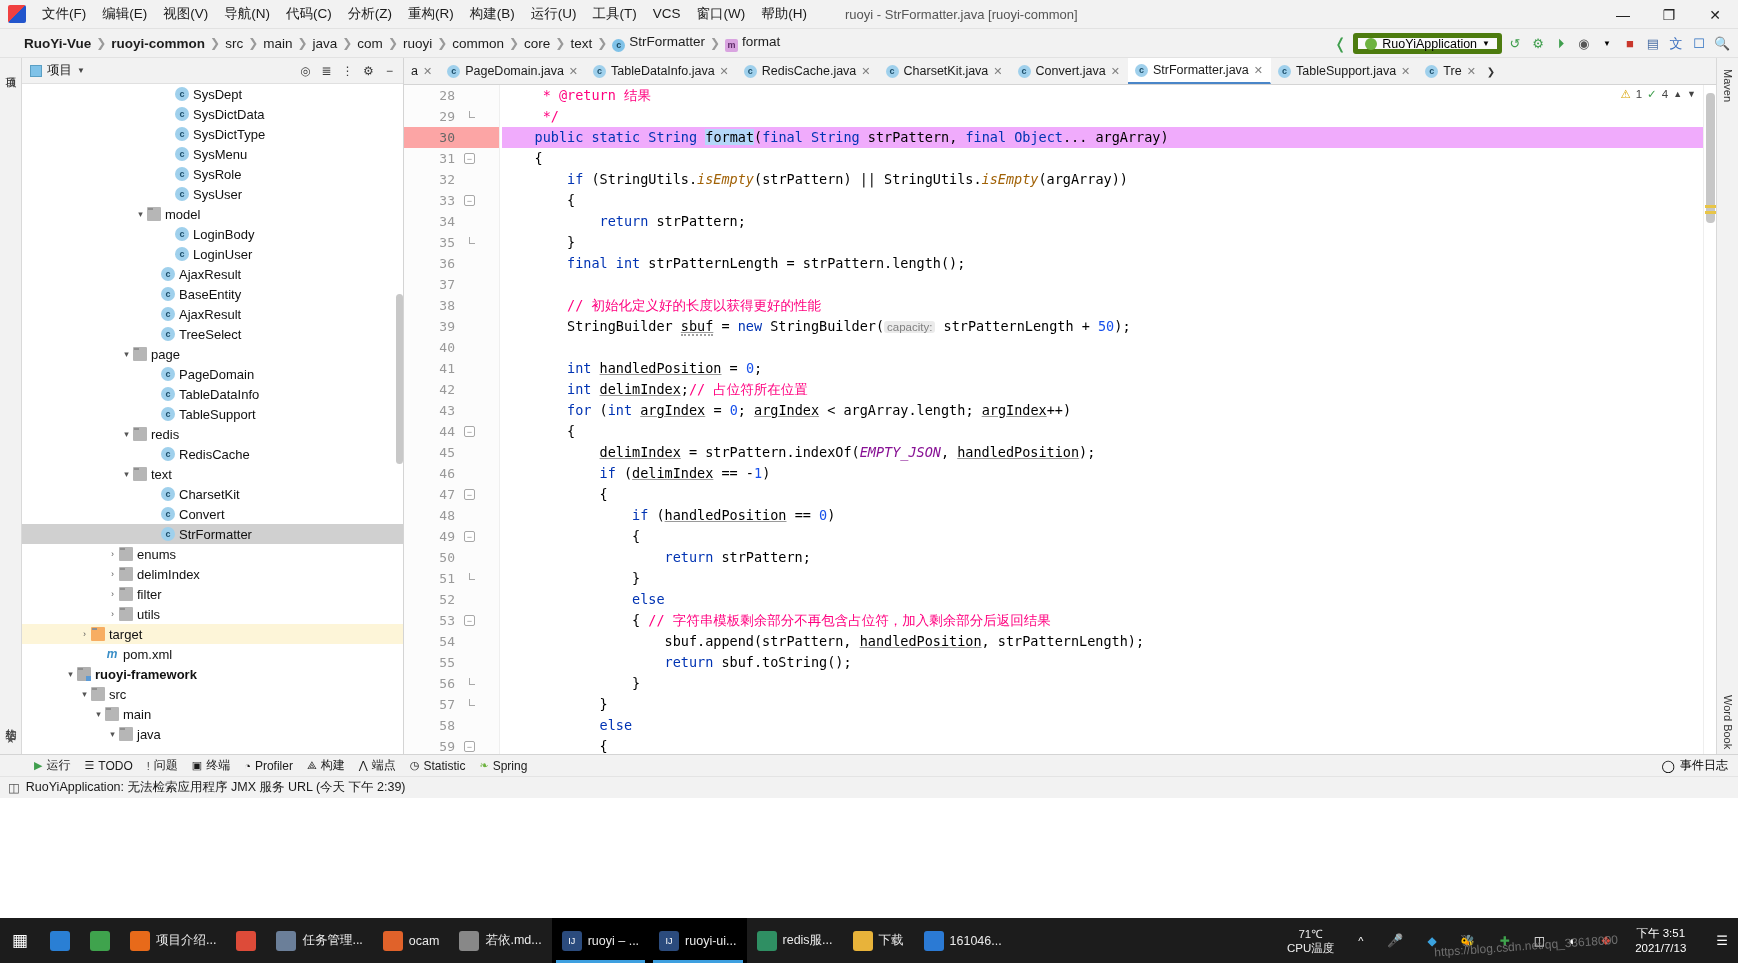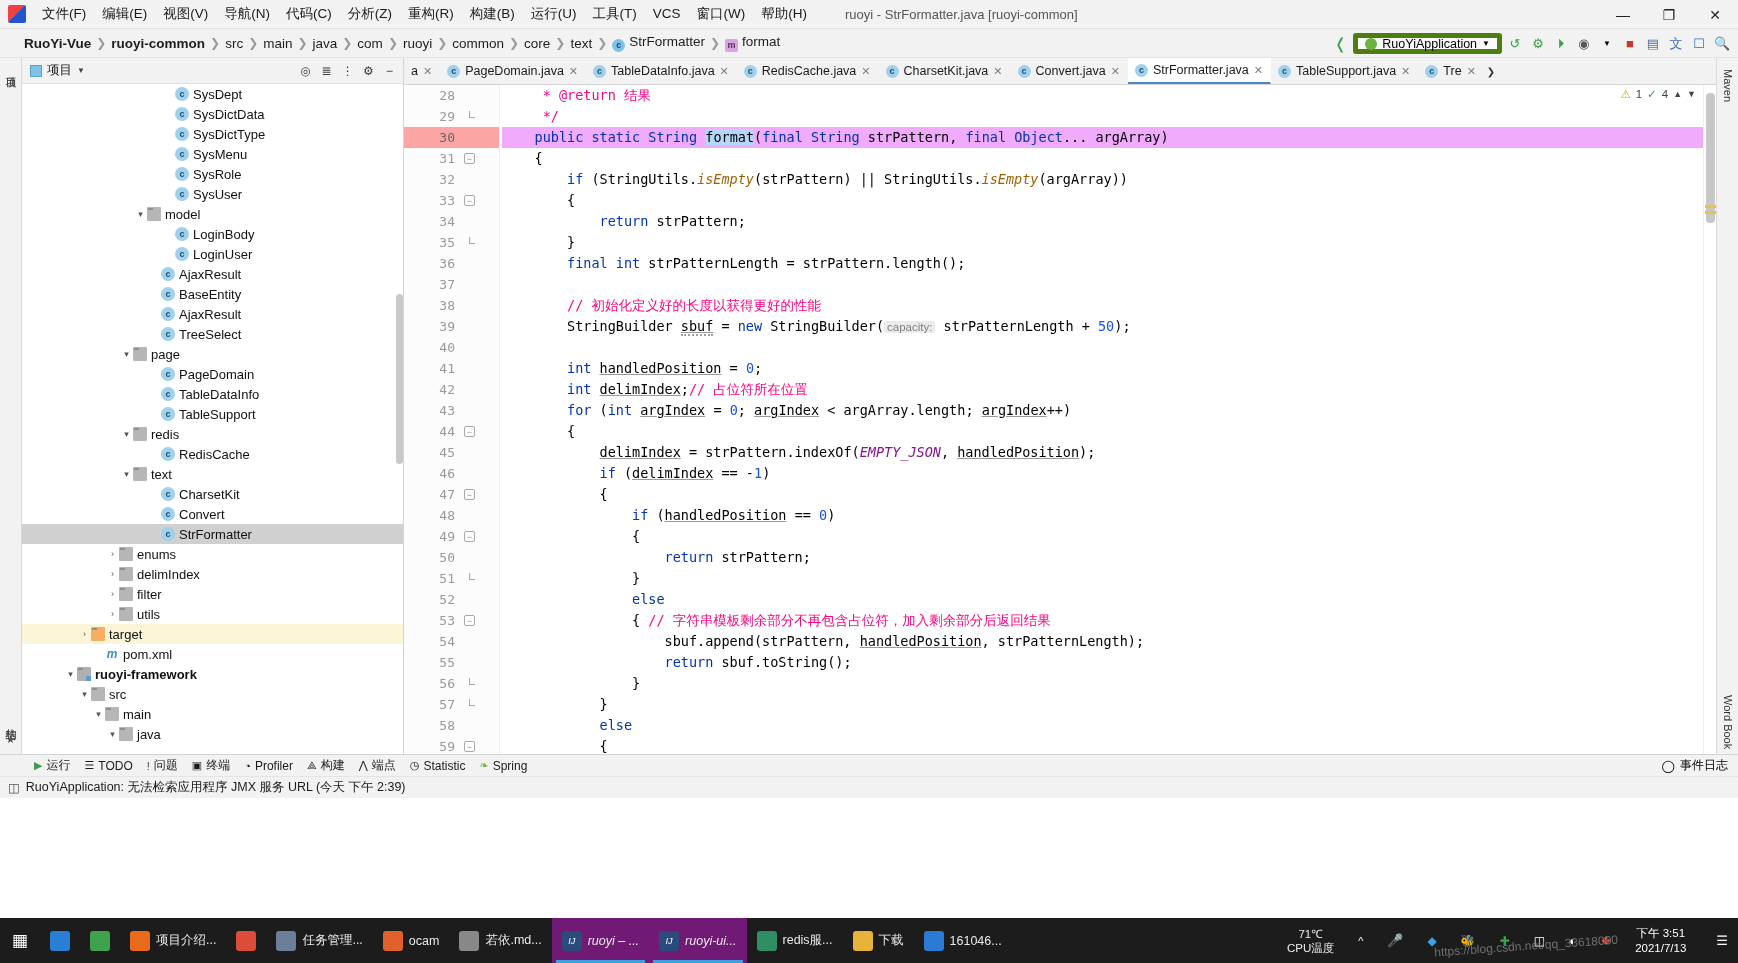--- a/index.html
+++ b/index.html
@@ -210,21 +210,21 @@
 
   
   .taskbar {
     position: absolute; left: 0; bottom: 0; width: 1738px; height: 45px;
     background: #1c1c1c; display: flex; align-items: center; color: #fff;
   }
   .tb-item {
     display: flex; align-items: center; gap: 6px; height: 45px; padding: 0 10px;
     font-size: 12.5px; color: #eaeaea; white-space: nowrap; position: relative;
   }
-  .tb-item.active { background: #701a75; font-style: italic; }
+  .tb-item.active { background: #000000; }
   .tb-item.active::after {
     content: ""; position: absolute; left: 4px; right: 4px; bottom: 0; height: 3px; background: #3ea0e0;
   }
   .tb-ico { width: 20px; height: 20px; border-radius: 3px; flex: none; display:flex; align-items:center; justify-content:center; font-size:11px;}
   .tray { margin-left: auto; display: flex; align-items: center; gap: 24px; padding-right: 10px; }
   .temp { text-align: center; font-size: 11.5px; line-height: 14px; color: #eee; }
   .clock { text-align: center; font-size: 11.5px; line-height: 15px; color: #fff; padding-right: 6px;}
   .wm {
     position: absolute; right: 120px; bottom: 10px; font-size: 12px; color: #8a8a8a;
     opacity: .75; transform: rotate(-4deg); pointer-events: none;

